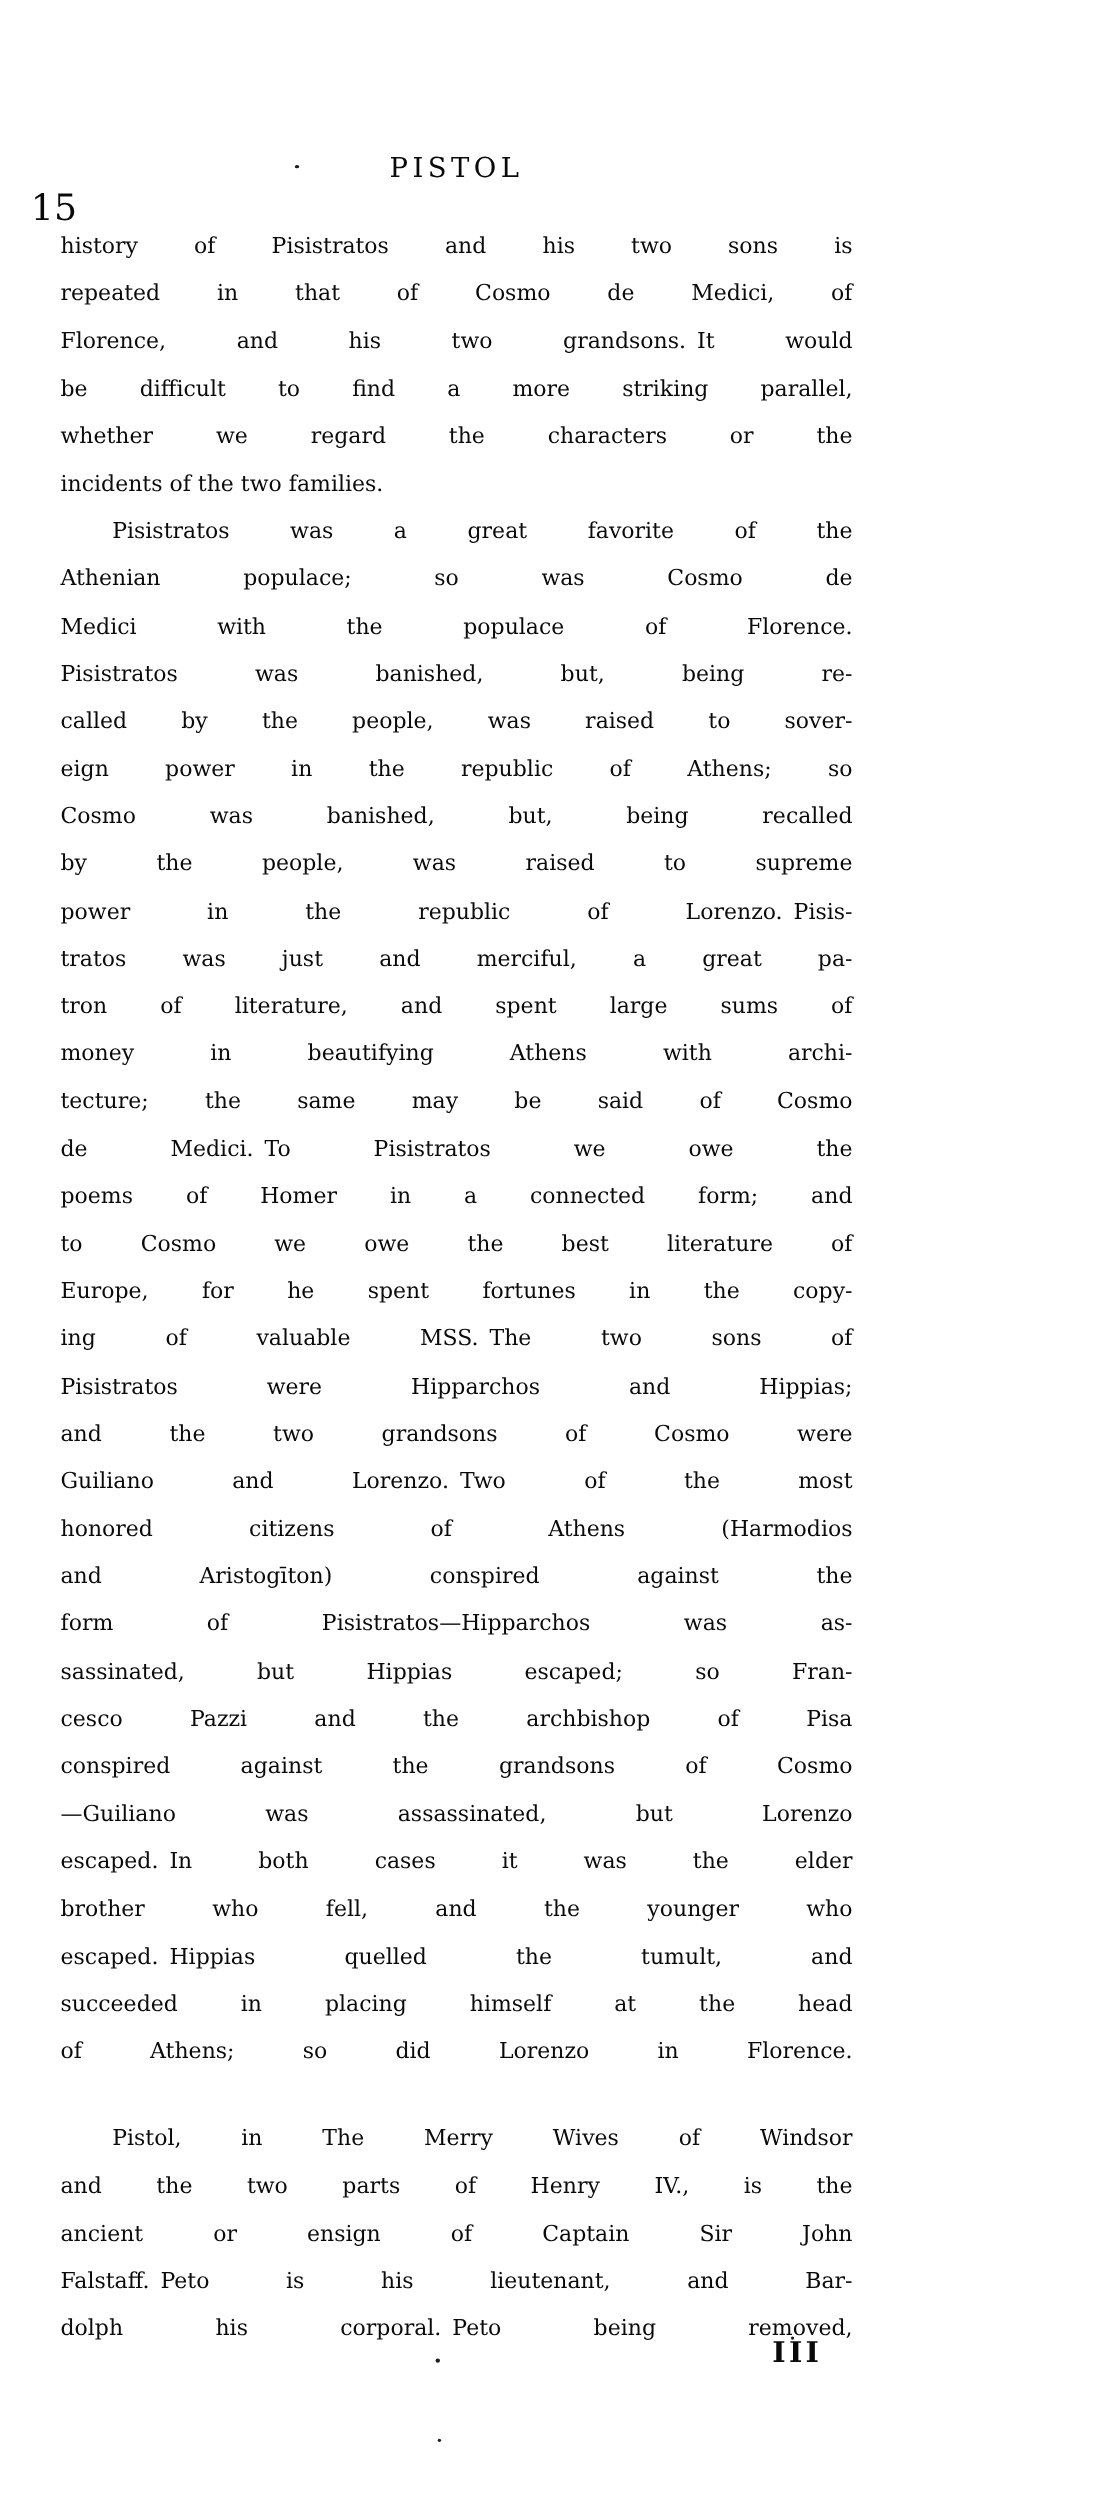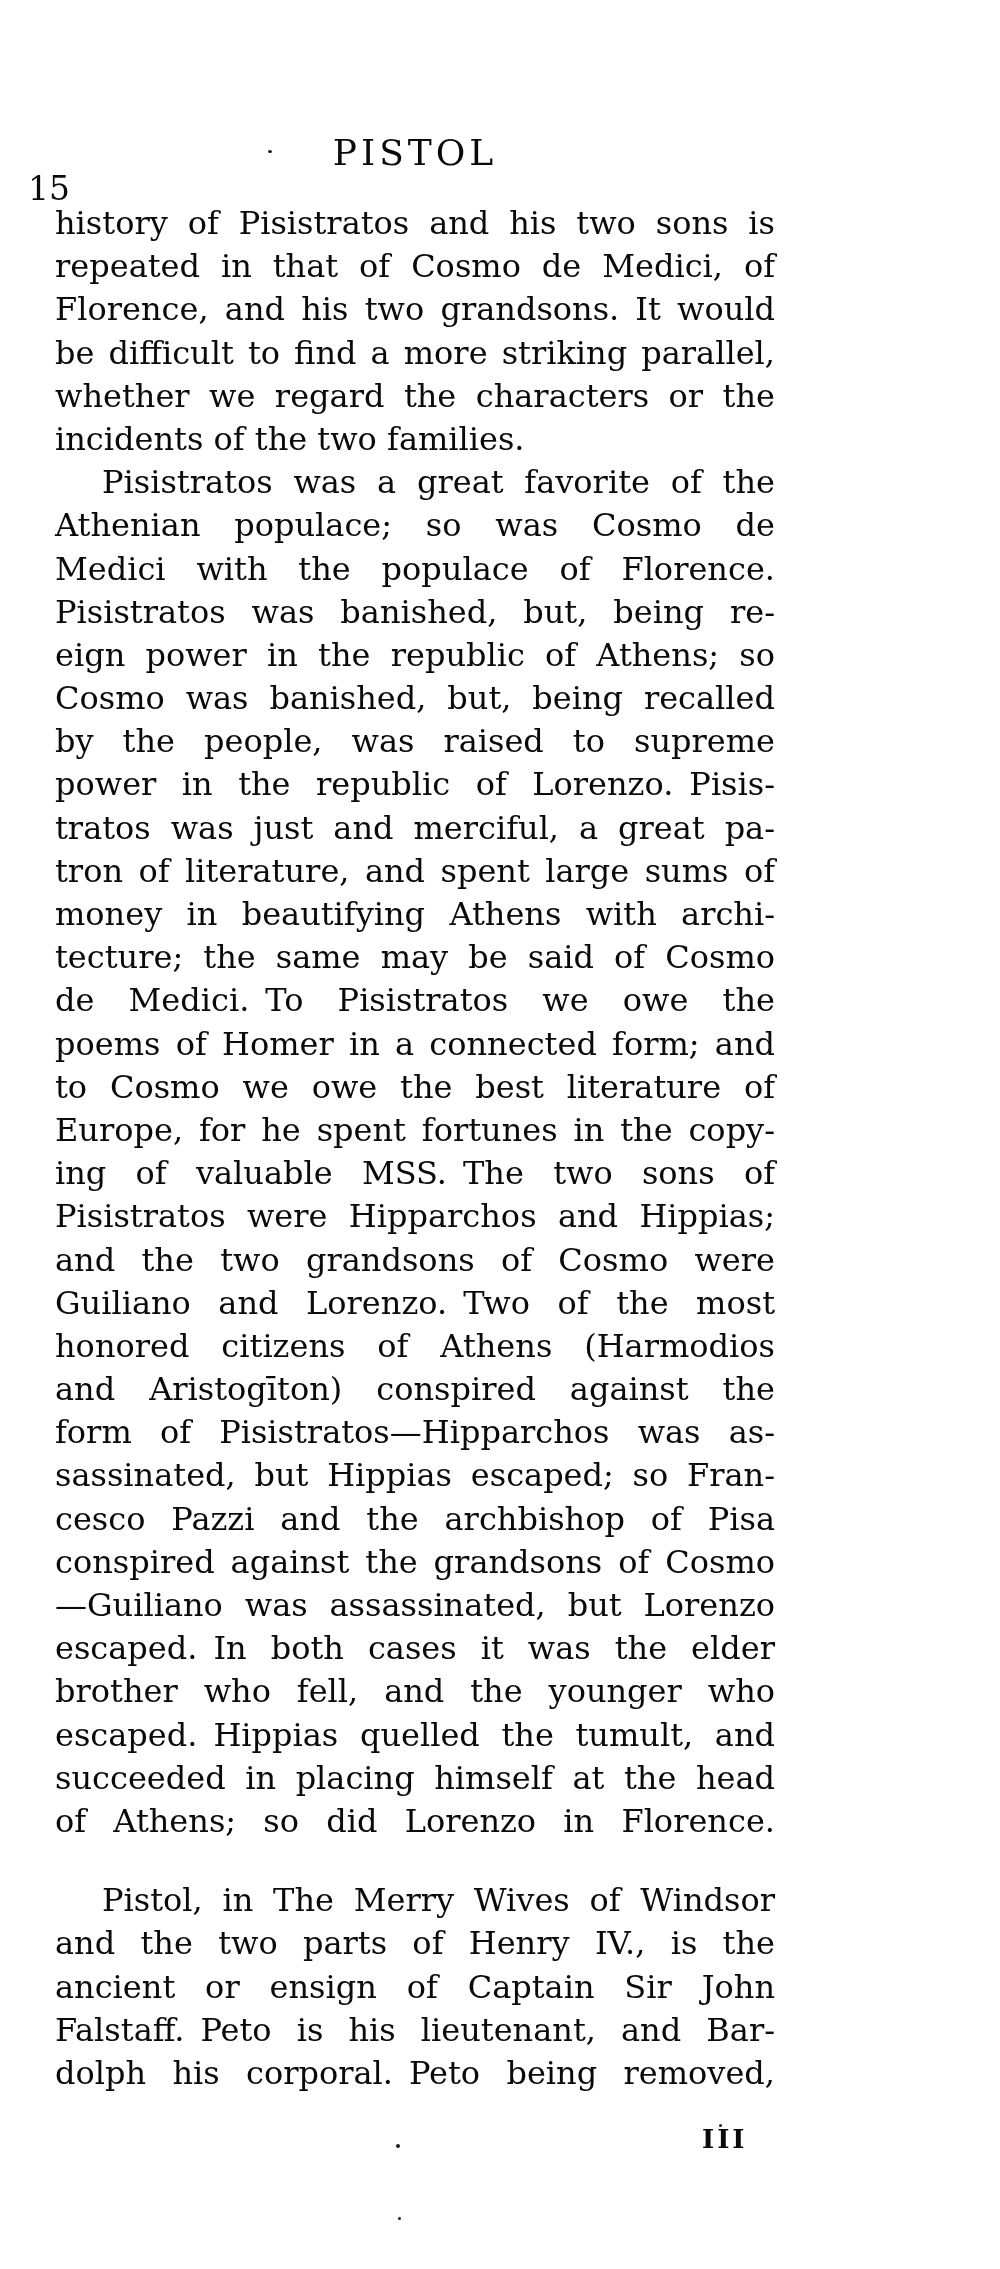--- a/index.html
+++ b/index.html
@@ -7,25 +7,25 @@
     width:1000px;height:2269px;background:#ffffff;position:relative;
     font-family:"DejaVu Serif", serif;color:#0a0a0a;overflow:hidden;
     -webkit-font-smoothing:antialiased;
   }
   .page{position:absolute;inset:0;}
   .page-number{
     position:absolute;left:28px;top:134px;font-size:33px;line-height:38px;margin-top:36px;
   }
   .running-header{
     position:absolute;left:55px;top:134px;width:720px;text-align:center;
-    font-size:36px;line-height:38px;letter-spacing:4px;
+    font-size:25px;line-height:38px;letter-spacing:4px;
   }
   .text-block{
     position:absolute;left:55px;top:202px;width:720px;
-    font-size:32px;line-height:43.2px;
+    font-size:20px;line-height:43.2px;
   }
   .line{
     text-align:justify;text-align-last:justify;
     height:43.2px;overflow:visible;
   }
   .line.last{text-align-last:left;}
   .line.indent{text-indent:47px;}
   .line.gap{margin-top:36px;}
   .b{font-weight:normal;}
   .i{}
@@ -51,20 +51,21 @@
       <div class="line"><span>history of Pisistratos and his two sons is</span></div>
       <div class="line"><span>repeated in that of Cosmo de Medici, of</span></div>
       <div class="line"><span>Florence, and his two grandsons. It would</span></div>
       <div class="line"><span>be difficult to find a more striking parallel,</span></div>
       <div class="line"><span>whether we regard the characters or the</span></div>
       <div class="line last"><span>incidents of the two families.</span></div>
       <div class="line indent"><span>Pisistratos was a great favorite of the</span></div>
       <div class="line"><span>Athenian populace; so was Cosmo de</span></div>
       <div class="line"><span>Medici with the populace of Florence.</span></div>
       <div class="line"><span>Pisistratos was banished, but, being re-</span></div>
+      <div class="line"><span>called by the people, was raised to sover-</span></div>
       <div class="line"><span>eign power in the republic of Athens; so</span></div>
       <div class="line"><span>Cosmo was banished, but, being recalled</span></div>
       <div class="line"><span>by the people, was raised to supreme</span></div>
       <div class="line"><span>power in the republic of Lorenzo. Pisis-</span></div>
       <div class="line"><span>tratos was just and merciful, a great pa-</span></div>
       <div class="line"><span>tron of literature, and spent large sums of</span></div>
       <div class="line"><span>money in beautifying Athens with archi-</span></div>
       <div class="line"><span>tecture; the same may be said of Cosmo</span></div>
       <div class="line"><span>de Medici. To Pisistratos we owe the</span></div>
       <div class="line"><span>poems of Homer in a connected form; and</span></div>

